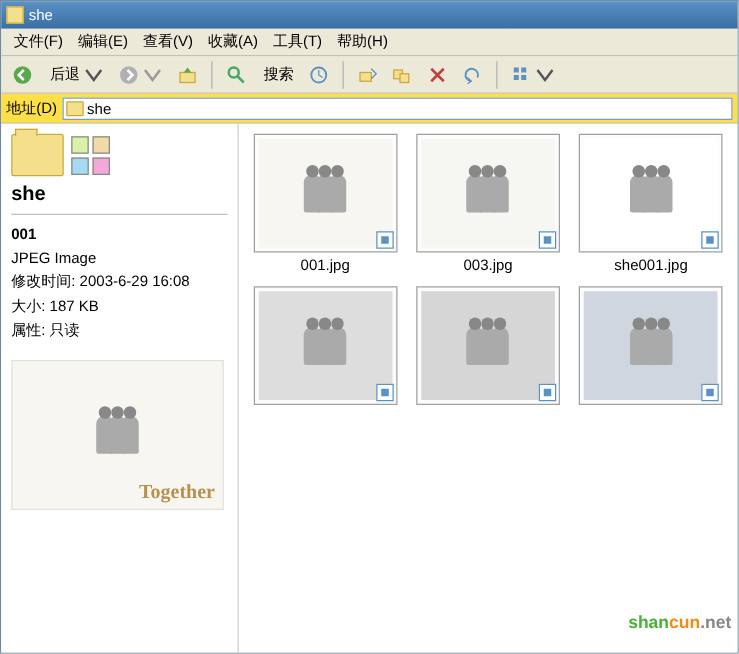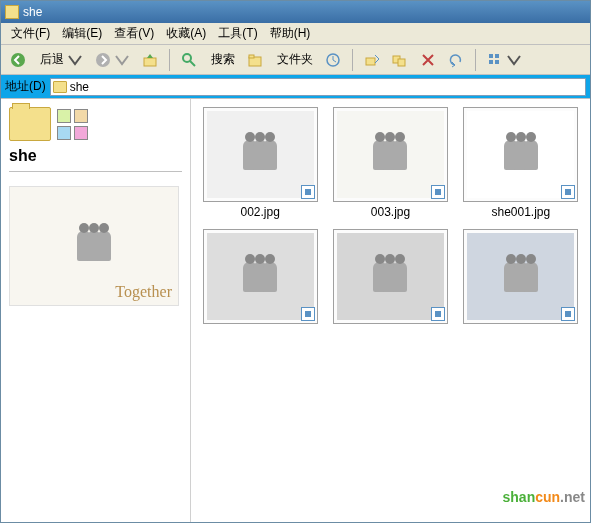--- a/index.html
+++ b/index.html
@@ -8,21 +8,21 @@
 .titlebar { background: linear-gradient(to bottom, #5a92c4, #3a6ea5); color: white; height: 22px; display: flex; align-items: center; padding: 0 4px; }
 .titlebar .icon { width: 14px; height: 14px; background: #f4e08c; border: 1px solid #c9a83f; margin-right: 4px; display:inline-block; }
 .titlebar .title { flex: 1; font-size: 12px; }
 .menubar { background: #ece9d8; border-bottom: 1px solid #c0c0c0; height: 22px; display: flex; align-items: center; padding: 0 4px; }
 .menubar .menuitem { padding: 2px 6px; cursor: default; }
 .toolbar { background: #ece9d8; border-bottom: 1px solid #c0c0c0; height: 30px; display: flex; align-items: center; padding: 0 4px; gap: 2px; }
 .tbtn { display: inline-flex; align-items: center; gap: 3px; padding: 2px 4px; border: 1px solid transparent; border-radius: 2px; cursor: default; }
 .tbtn svg { width: 16px; height: 16px; }
 .tbtn .lbl { font-size: 12px; margin-left: 11px; }
 .sep { width: 1px; height: 22px; background: #b0b0b0; margin: 0 4px; }
-.addrbar { background: #0ea5e9; border-bottom: 1px solid #c0c0c0; height: 24px; display: flex; align-items: center; padding: 0 4px; gap: 4px; }
+.addrbar { background: #fde047; border-bottom: 1px solid #c0c0c0; height: 24px; display: flex; align-items: center; padding: 0 4px; gap: 4px; }
 .addrbar .lbl { font-size: 12px; }
 .addrinput { flex: 1; background: white; border: 1px solid #7f9db9; height: 18px; display: flex; align-items: center; padding: 0 2px; gap: 3px; }
 .addrinput .foldericon { width: 14px; height: 12px; background: #f4e08c; border: 1px solid #c9a83f; border-radius: 1px; }
 .addrinput span { font-size: 12px; }
 .content { flex: 1; display: flex; background: white; overflow: hidden; }
 .sidepanel { width: 190px; border-right: 1px solid #d0d0d0; padding: 8px; overflow: hidden; }
 .brand { display:flex; align-items:center; gap:6px; margin-bottom: 6px;}
 .brand .bfold { width: 42px; height: 34px; background: #f4e08c; border: 1px solid #c9a83f; border-radius: 2px; position: relative; }
 .brand .bfold::before { content:''; position:absolute; top:-5px; left:2px; width:16px; height:5px; background:#f4e08c; border:1px solid #c9a83f; border-bottom:none; }
 .brand .squares { display:grid; grid-template-columns: 14px 14px; gap:3px; }
@@ -41,21 +41,21 @@
 .thumb .inner { width: 100%; height: 100%; background: #eee; position: relative; display:flex; align-items:center; justify-content:center; overflow:hidden; }
 .thumb .badge { position: absolute; bottom: 2px; right: 2px; width: 14px; height: 14px; background: #fff; border: 1px solid #5a92c4; display:flex; align-items:center; justify-content:center;}
 .thumb .badge::after{content:''; width:6px;height:6px;background:#5a92c4;}
 .thumblabel { margin-top: 3px; font-size: 12px; text-align: center; max-width: 115px; overflow: hidden; text-overflow: ellipsis; white-space: nowrap; }
 .watermark { position: absolute; right: 6px; bottom: 18px; font-weight: bold; font-size: 14px; }
 .watermark .g{color:#4bb03a;} .watermark .o{color:#f28a1a;} .watermark .b{color:#888;}
 
 .ppl { display:flex; gap:-4px; }
 .ppl .p { width:14px; height:30px; background:#aaa; border-radius:6px 6px 2px 2px; margin:0 -2px;}
 .ppl .p::before{content:''; display:block; width:10px;height:10px;background:#888;border-radius:50%;margin:-8px auto 0;}
-.script { position:absolute; bottom:4px; right:6px; font-family: 'Brush Script MT', cursive; font-size:16px; color:#b89050;}
+.script { position:absolute; bottom:4px; right:6px; font-family: 'Brush Script MT', cursive; font-size:16px; color:#b89050;font-weight:bold;}
 </style>
 </head>
 <body>
 
 <div class="window">
   <div class="titlebar">
     <span class="icon"></span>
     <span class="title">she</span>
   </div>
 
@@ -94,27 +94,20 @@
           <path d="M8 2 L5 6 L11 6 Z" fill="#5aa84e"></path>
         </svg>
     </div>
     <div class="sep"></div>
     <div class="tbtn">
       <svg viewBox="0 0 16 16">
           <circle cx="6" cy="6" r="4" fill="none" stroke="#4a6" stroke-width="2"></circle>
           <line x1="9" y1="9" x2="14" y2="14" stroke="#4a6" stroke-width="2"></line>
         </svg>
       <span class="lbl">搜索</span>
-    </div>
-    <div class="tbtn">
-      <svg viewBox="0 0 16 16">
-          <rect x="2" y="5" width="12" height="9" fill="#f4e08c" stroke="#c9a83f"></rect>
-          <rect x="2" y="3" width="5" height="3" fill="#f4e08c" stroke="#c9a83f"></rect>
-        </svg>
-      <span class="lbl">文件夹</span>
     </div>
     <div class="tbtn">
       <svg viewBox="0 0 16 16">
           <circle cx="8" cy="8" r="6" fill="none" stroke="#5a92c4" stroke-width="1.5"></circle>
           <path d="M8 4 L8 8 L11 10" stroke="#5a92c4" fill="none"></path>
         </svg>
     </div>
     <div class="sep"></div>
     <div class="tbtn">
       <svg viewBox="0 0 16 16">
@@ -167,44 +160,60 @@
         <div class="bfold"></div>
         <div class="squares">
             <div class="s1"></div>
             <div class="s2"></div>
             <div class="s3"></div>
             <div class="s4"></div>
           </div>
       </div>
       <div class="foldname">she</div>
       <hr>
+      <div class="meta">
+        <div class="fname">001</div>
+        <div>JPEG Image</div>
+        <div>
+          <span>修改时间:</span>
+          <span>2003-6-29 16:08</span>
+        </div>
+        <div>
+          <span>大小:</span>
+          <span>187 KB</span>
+        </div>
+        <div>
+          <span>属性:</span>
+          <span>只读</span>
+        </div>
+      </div>
       <div class="preview">
         <div class="ppl">
             <div class="p"></div>
             <div class="p"></div>
             <div class="p"></div>
           </div>
         <div class="script">Together</div>
       </div>
     </div>
 
     <div class="fileview">
       <div class="thumbgrid" id="thumbgrid">
           <div class="thumbcell">
             <div class="thumb">
-              <div class="inner" style="background: rgb(240, 240, 240);">
-                <div class="ppl">
-                  <div class="p"></div>
-                  <div class="p"></div>
-                  <div class="p"></div>
-                </div>
-              </div>
-              <div class="badge"></div>
-            </div>
-            <div class="thumblabel">002.jpg</div>
+              <div class="inner" style="background: rgb(248, 246, 240);">
+                <div class="ppl">
+                  <div class="p"></div>
+                  <div class="p"></div>
+                  <div class="p"></div>
+                </div>
+              </div>
+              <div class="badge"></div>
+            </div>
+            <div class="thumblabel">001.jpg</div>
           </div>
           <div class="thumbcell">
             <div class="thumb">
               <div class="inner" style="background: rgb(246, 246, 242);">
                 <div class="ppl">
                   <div class="p"></div>
                   <div class="p"></div>
                   <div class="p"></div>
                 </div>
               </div>

